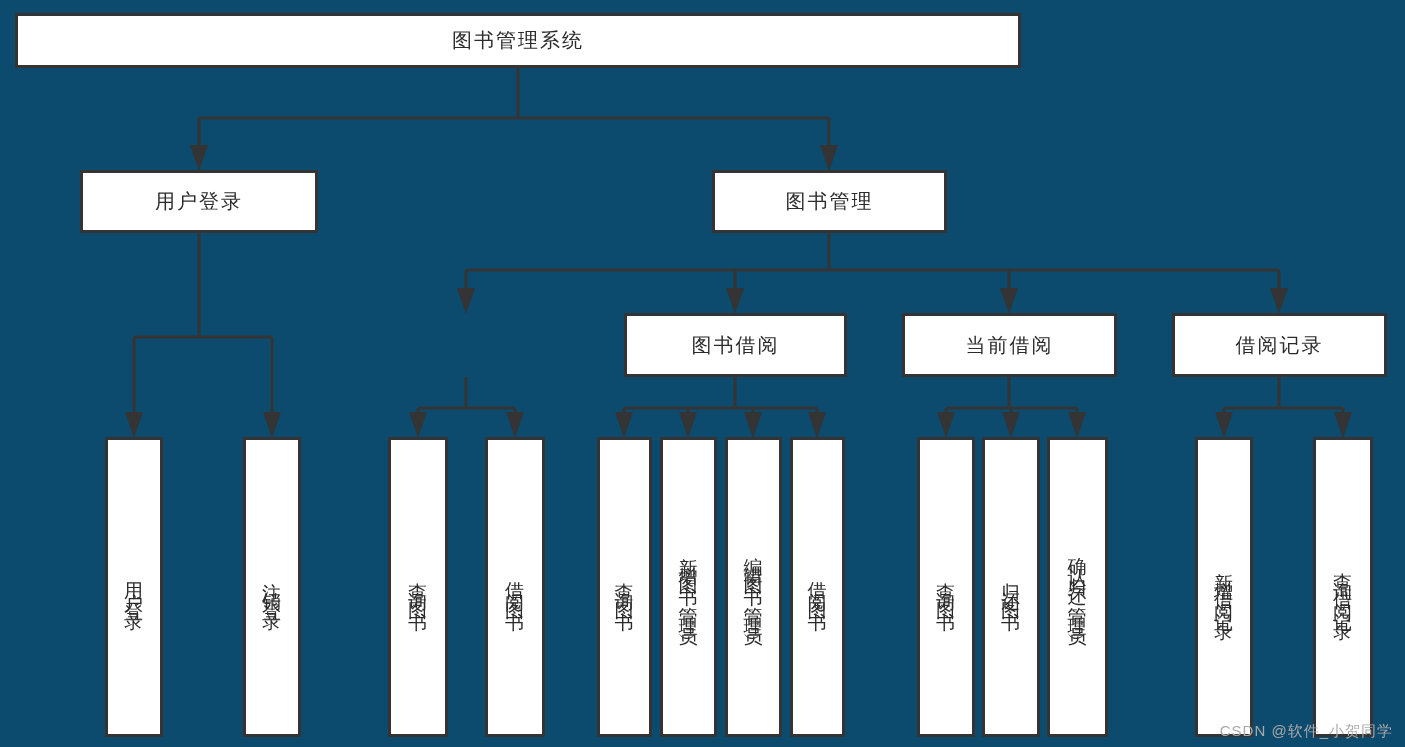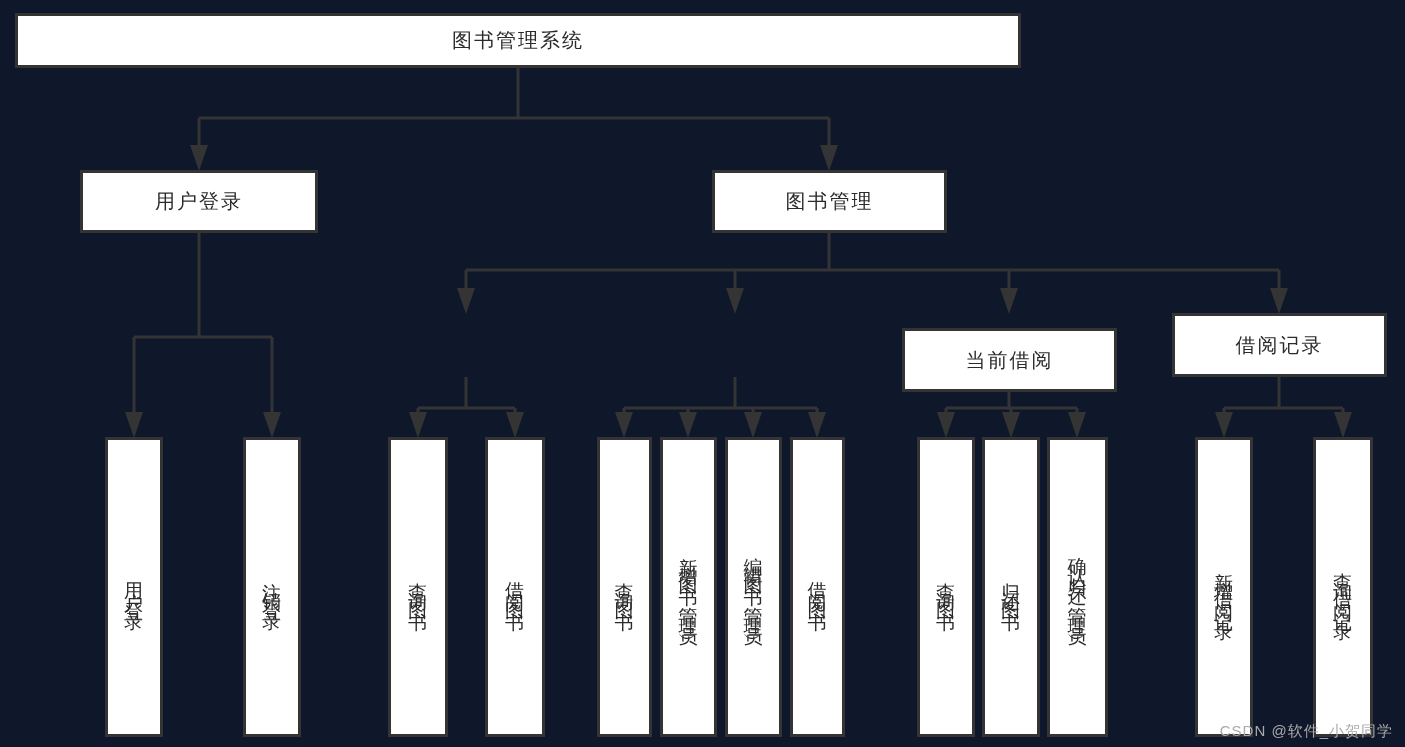--- a/index.html
+++ b/index.html
@@ -1,20 +1,20 @@
 <!DOCTYPE html>
 <html><head>
 <meta charset="utf-8">
 <style>
   html, body { margin: 0; padding: 0; background: #ffffff; }
   .canvas {
     position: relative;
     width: 1405px;
     height: 747px;
-    background: #0f172a;
+    background: #0c4a6e;
     font-family: "Liberation Sans", sans-serif;
     overflow: hidden;
   }
   .wires { position: absolute; left: 0; top: 0; width: 1405px; height: 747px; }
   .node {
     position: absolute;
     box-sizing: border-box;
     border: 3px solid #343434;
     background: #ffffff;
     display: flex;
@@ -89,21 +89,22 @@
       <polygon points="1215,412 1233,412 1224,438"></polygon>
       <polygon points="1334,412 1352,412 1343,438"></polygon>
     </g>
   </svg>
 
   <div class="node hnode" style="left:15px; top:13px; width:1006px; height:55px;">图书管理系统</div>
 
   <div class="node hnode" style="left:80px; top:170px; width:238px; height:63px;">用户登录</div>
   <div class="node hnode" style="left:712px; top:170px; width:235px; height:63px;text-align:center;">图书管理</div>
 
-  <div class="node hnode" style="left:902px; top:328px; width:215px; height:64px;">当前借阅</div>
+  <div class="node hnode" style="left:624px; top:313px; width:223px; height:64px;">图书借阅</div>
+  <div class="node hnode" style="left:902px; top:313px; width:215px; height:64px;">当前借阅</div>
   <div class="node hnode" style="left:1172px; top:313px; width:215px; height:64px;">借阅记录</div>
 
   <div class="node vnode" style="left:105px; top:437px; width:58px; height:300px;">用户登录</div>
   <div class="node vnode" style="left:243px; top:437px; width:58px; height:300px;">注销登录</div>
 
   <div class="node vnode" style="left:388px; top:437px; width:60px; height:300px;">查询图书</div>
   <div class="node vnode" style="left:485px; top:437px; width:60px; height:300px;">借阅图书</div>
 
   <div class="node vnode" style="left:597px; top:437px; width:55px; height:300px;">查询图书</div>
   <div class="node vnode" style="left:660px; top:437px; width:57px; height:300px;">新增图书（管理员）</div>

